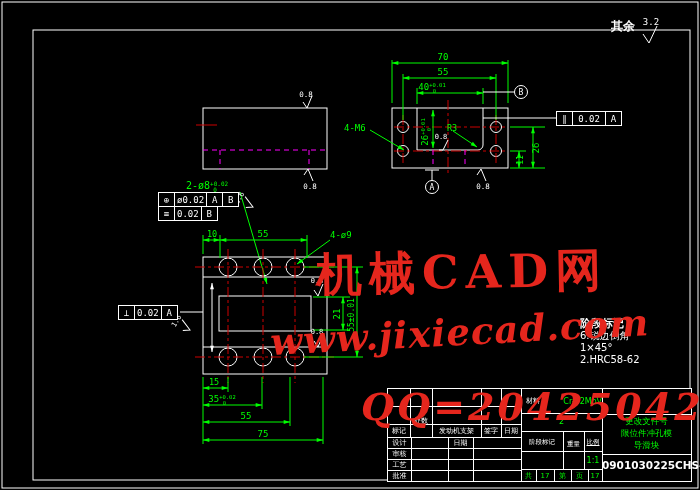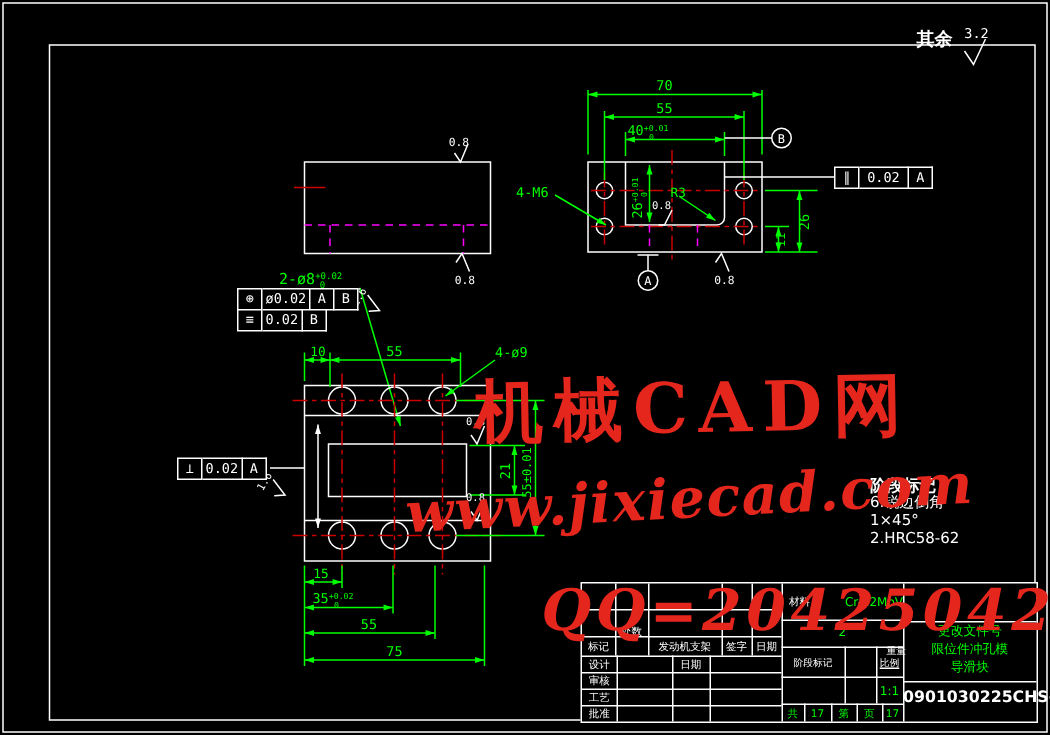--- a/index.html
+++ b/index.html
@@ -294,21 +294,21 @@
   <div class="vl" style="left:175px;top:42px;height:38px;"></div>
   <div class="vl" style="left:196px;top:42px;height:38px;"></div>
   <div class="vl" style="left:148px;top:80px;height:12px;"></div>
   <div class="vl" style="left:166px;top:80px;height:12px;"></div>
   <div class="vl" style="left:183px;top:80px;height:12px;"></div>
   <div class="vl" style="left:200px;top:80px;height:12px;"></div>
   <span class="tbt" style="left:134px;top:8px;width:22px;">材料</span>
   <span class="tbt grn" style="left:153px;top:9px;width:61px;font-size:8px;text-align:right;">Cr-12MoV</span>
   <span class="tbt grn" style="left:133px;top:29px;width:81px;font-size:8px;">2</span>
   <span class="tbt" style="left:133px;top:49px;width:42px;font-size:6.5px;">阶段标记</span>
-  <span class="tbt" style="left:175px;top:41px;width:21px;font-size:6.5px;margin-left:24px;">重量</span>
+  <span class="tbt" style="left:175px;top:51px;width:21px;font-size:6.5px;">重量</span>
   <span class="tbt" style="left:196px;top:49px;width:18px;font-size:6.5px;text-decoration:underline;">比例</span>
   <span class="tbt grn" style="left:196px;top:68px;width:18px;font-size:8px;">1:1</span>
   <span class="tbt grn" style="left:133px;top:83px;width:15px;">共</span>
   <span class="tbt grn" style="left:148px;top:83px;width:18px;">17</span>
   <span class="tbt grn" style="left:166px;top:83px;width:17px;">第</span>
   <span class="tbt grn" style="left:183px;top:83px;width:17px;">页</span>
   <span class="tbt grn" style="left:200px;top:83px;width:14px;">17</span>
 
   <div class="hl" style="left:214px;top:25px;width:89px;"></div>
   <div class="hl" style="left:214px;top:65px;width:89px;"></div>

